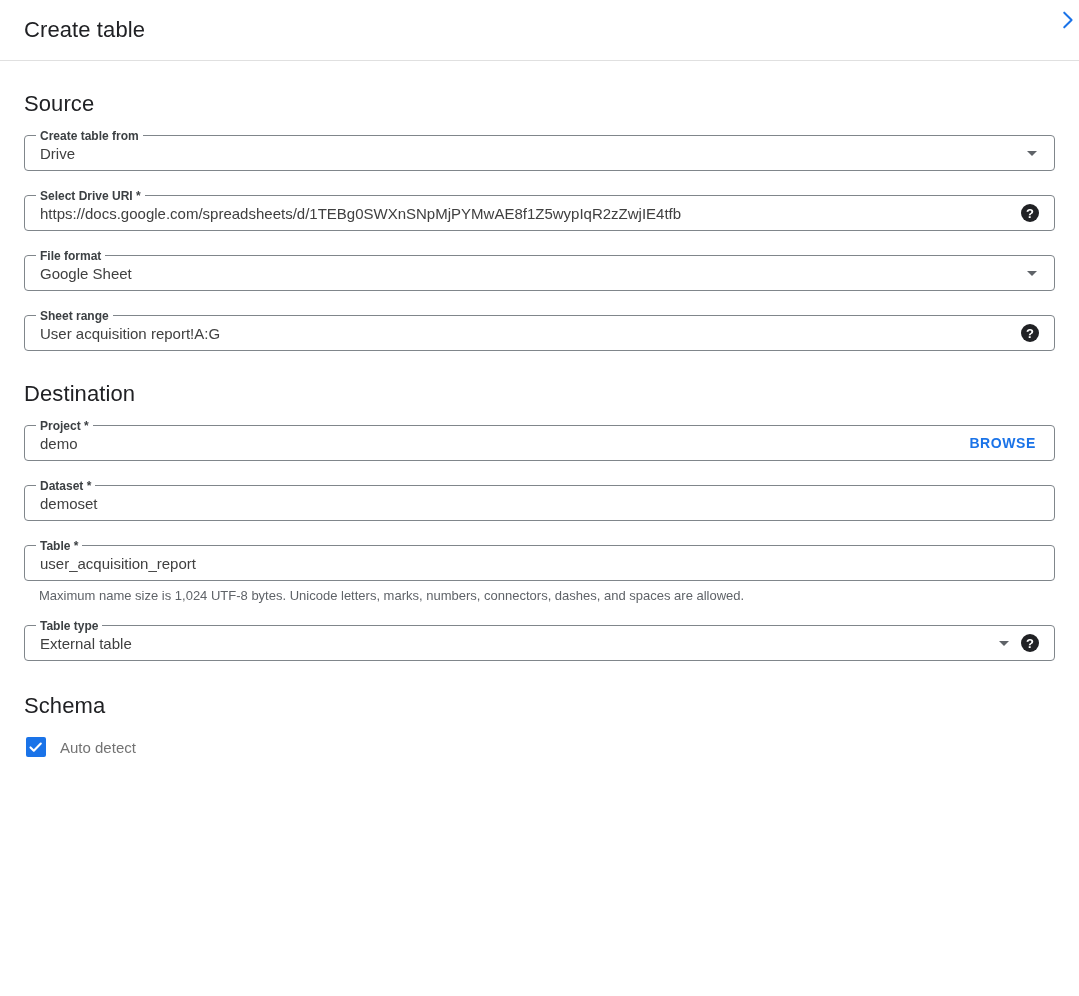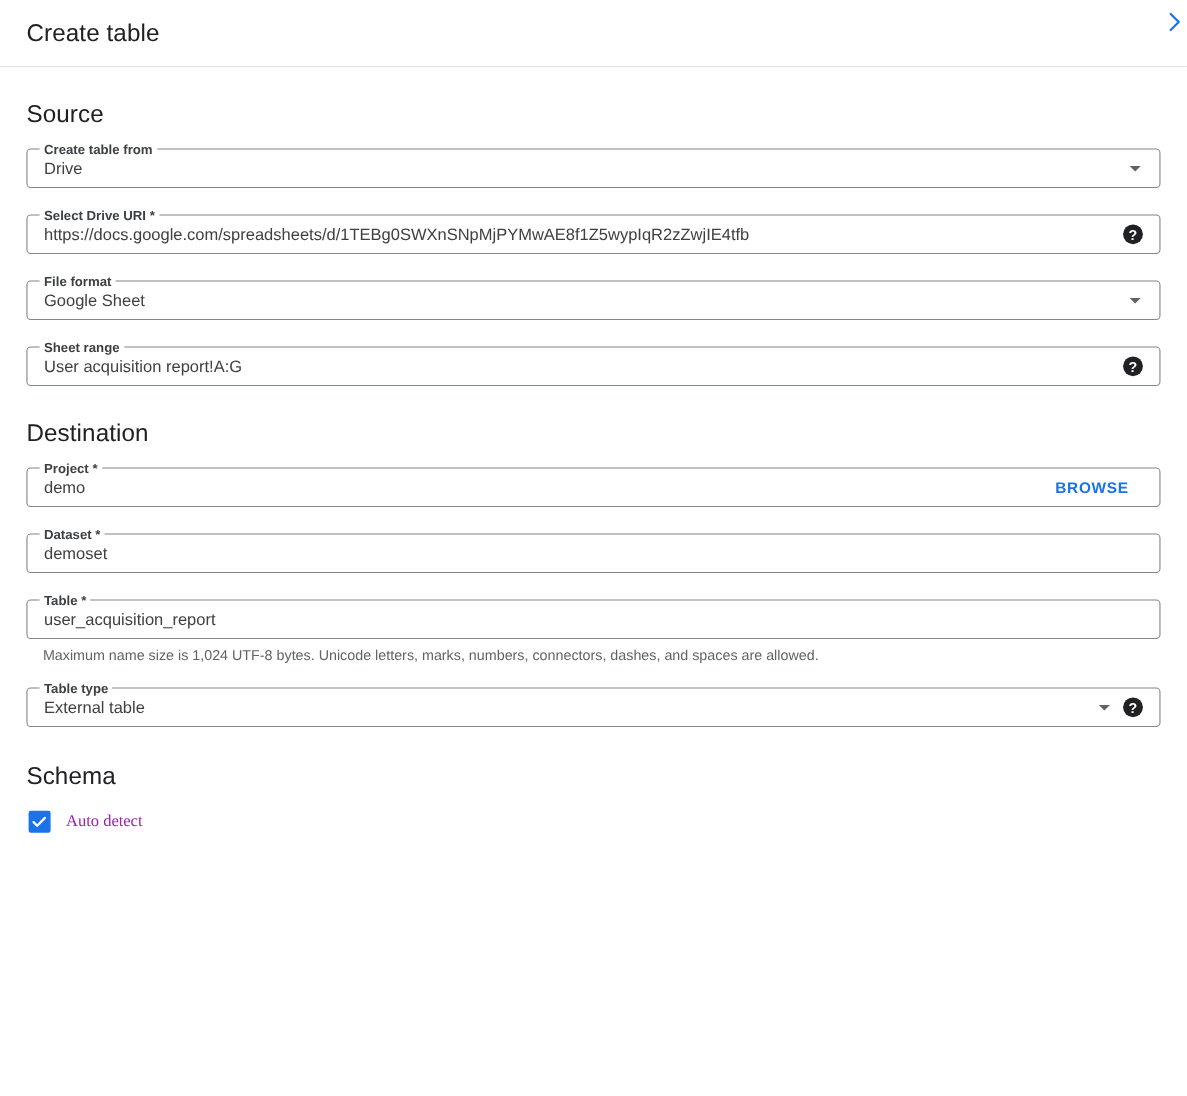--- a/index.html
+++ b/index.html
@@ -111,21 +111,21 @@
   .dropdown-arrow.tight { margin-right: 4px; }
   .arrow-tri {
     width: 0; height: 0;
     border-left: 5px solid transparent;
     border-right: 5px solid transparent;
     border-top: 5px solid #5f6368;
   }
 
   .browse-button {
     flex: 0 0 auto;
-    margin-right: 22px;
+    margin-right: 12px;
     font-size: 14px;
     font-weight: 600;
     letter-spacing: 0.6px;
     color: #1a73e8;
     background: transparent;
     border: none;
     cursor: pointer;
     padding: 6px 6px;
     font-family: "Liberation Sans", sans-serif;
   }
@@ -152,22 +152,21 @@
     display: flex;
     align-items: center;
     justify-content: center;
     cursor: pointer;
     flex: 0 0 auto;
     margin-left: 2px;
   }
   .checkbox svg { display: block; }
   .checkbox-label {
     font-size: 15px;
-    color: #a21caf;
-    font-family: Liberation Serif, serif;
+    color: #737373;
   }
 </style>
 </head>
 <body>
 
 <div class="dialog-header">
   <div class="dialog-title">Create table</div>
   <div class="collapse-icon">
     <svg width="22" height="22" viewBox="0 0 24 24" aria-hidden="true">
       <path d="M9 4l8 8-8 8" fill="none" stroke="#1a73e8" stroke-width="2.2" stroke-linecap="round" stroke-linejoin="round"></path>

